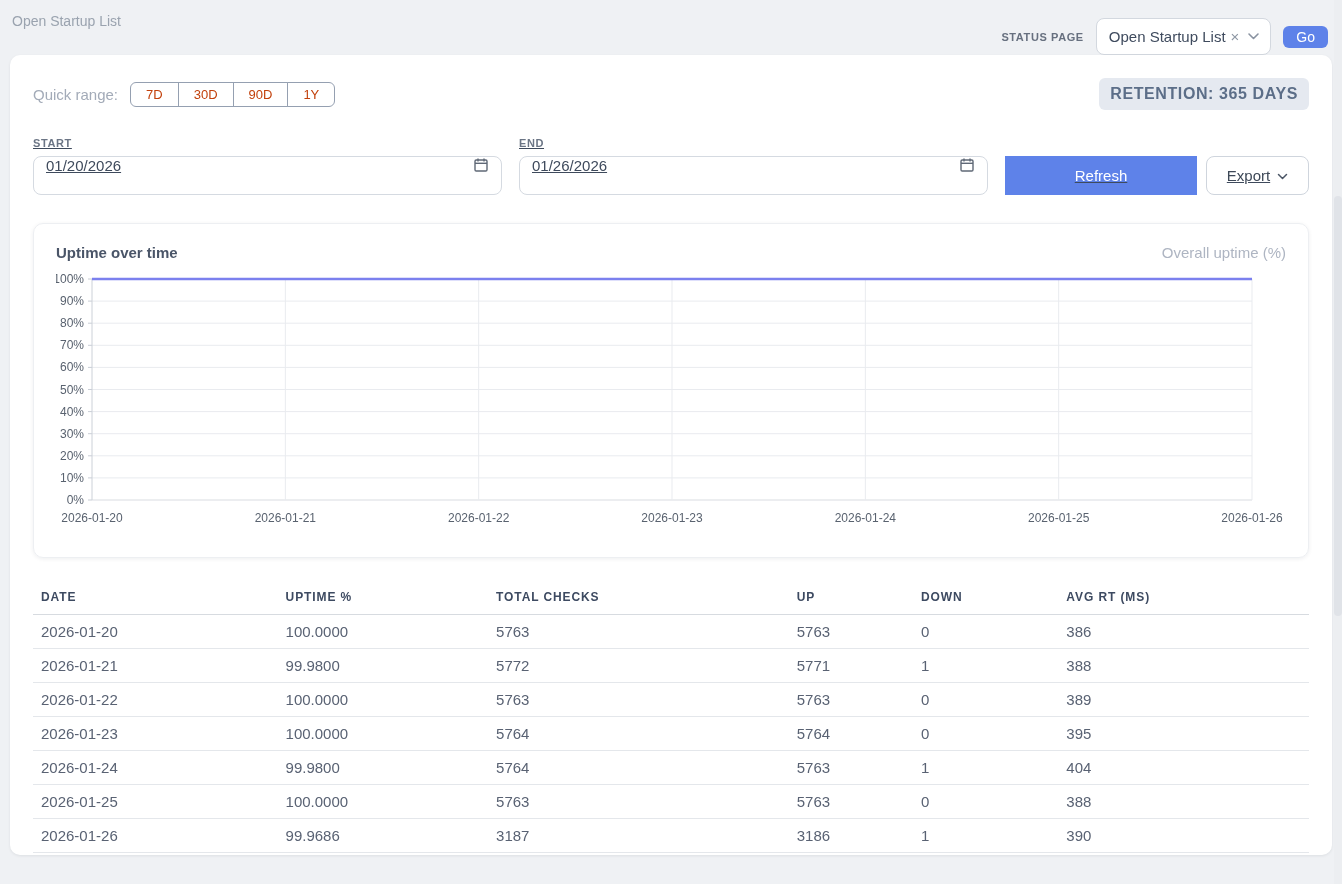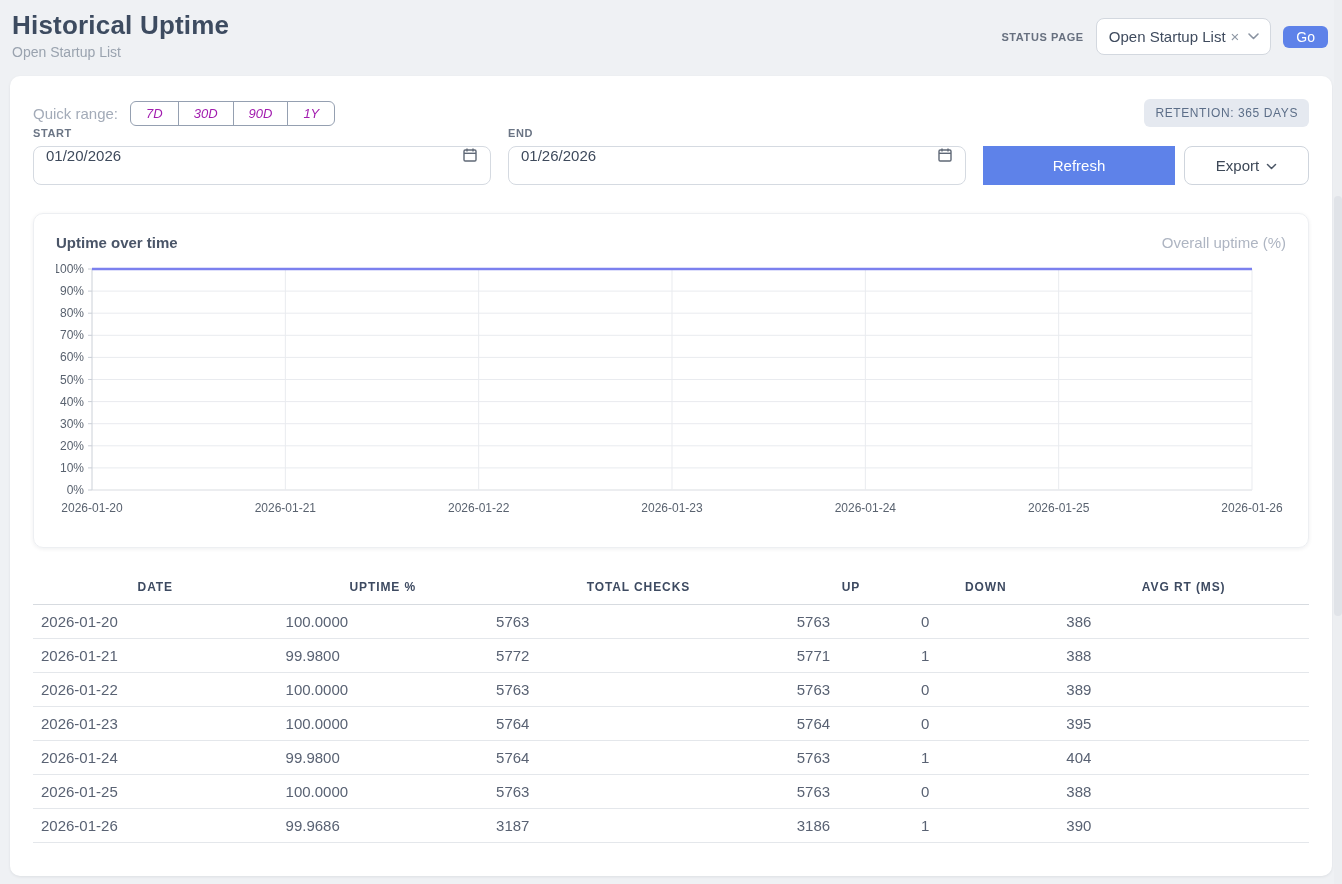--- a/index.html
+++ b/index.html
@@ -23,89 +23,88 @@
   }
   .clear-x{ color:#8d96a3; font-size:15px; margin-left:1px; cursor:pointer; }
   .chev{ display:inline-flex; margin-left:4px; }
   .go-btn{
     background:#5e82e9; color:#fff; border:none; border-radius:6px;
     height:22px; padding:0 13px; font-size:14px; cursor:pointer;
     font-family:inherit;
   }
   
   .main-card{
-    position:absolute; left:10px; right:10px; top:76px; height:800px;
+    position:absolute; left:10px; right:10px; top:55px; height:800px;
     background:#fff; border-radius:10px; box-shadow:0 1px 3px rgba(16,24,40,.08);
     padding:23px;
   }
   .row1{ display:flex; align-items:center; justify-content:space-between; }
   .row1-left{ display:flex; align-items:center; gap:12px; }
   .quick-range-label{ font-size:15px; color:#a3abb8; }
   .seg{ display:flex; }
   .seg button{
-    background:#fff; border:1px solid #95a0b1; color:#a21caf;
+    background:#fff; border:1px solid #95a0b1; color:#c2410c;
     font-size:13px; font-weight:500; height:25px; padding:0 15px;
-    margin-left:-1px; cursor:pointer; font-family:inherit;font-style:italic;
+    margin-left:-1px; cursor:pointer; font-family:inherit;
   }
   .seg button:first-child{ border-radius:6px 0 0 6px; margin-left:0; }
   .seg button:last-child{ border-radius:0 6px 6px 0; }
   .retention-badge{
-    background:#e5e9f0; color:#5c6e88; font-size:12px; font-weight:400;
+    background:#e5e9f0; color:#5c6e88; font-size:16px; font-weight:700;
     letter-spacing:.6px; padding:7px 11px; border-radius:6px;
   }
   
-  .row2{ display:flex; gap:17px; align-items:flex-end; }
+  .row2{ display:flex; gap:17px; margin-top:27px; align-items:flex-end;text-decoration:underline; }
   .field{ flex:1; }
   .field-label{ font-size:11px; font-weight:600; letter-spacing:.6px; color:#6b7585; margin-bottom:7px; }
   .input, .select-input{
     display:flex; align-items:flex-start; justify-content:space-between;
     height:39px; border:1px solid #d5dae1; border-radius:8px; background:#fff;
     padding:0 12px; font-size:15px; color:#3e4a5c; cursor:text;
   }
   .select-input{ cursor:pointer; }
   .actions{ display:flex; gap:9px; }
   .refresh-btn{
     width:192px; height:39px; background:#5e82e9; color:#fff; border:none;
     border-radius:0; font-size:15px; cursor:pointer; font-family:inherit;
   }
   .export-btn{
-    width:125px; height:39px; background:#fff; color:#3d4857;
+    width:103px; height:39px; background:#fff; color:#3d4857;
     border:1px solid #cfd5dd; border-radius:8px; font-size:15px; cursor:pointer;
     display:flex; align-items:center; justify-content:center; gap:7px; font-family:inherit;
   }
   
   .chart-card{
     margin-top:28px; border:1px solid #edeff2; border-radius:10px;
     box-shadow:0 1px 4px rgba(16,24,40,.07); padding:20px 22px 14px 22px; height:335px;
   }
   .chart-head{ display:flex; justify-content:space-between; align-items:center; }
   .chart-title{ font-size:15px; font-weight:700; color:#4a5568; }
   .chart-legend{ font-size:15px; color:#aeb5c2; }
   .chart-svg{ display:block; margin-top:10px; }
   .ytick{ font-size:12px; fill:#59626f; font-family:"Liberation Sans",sans-serif; }
   .xtick{ font-size:12px; fill:#59626f; font-family:"Liberation Sans",sans-serif; }
   
   .uptime-table{ width:100%; border-collapse:collapse; margin-top:26px; table-layout:fixed; }
   .uptime-table th{
-    text-align:center; font-size:12px; font-weight:700; letter-spacing:.9px;
+    text-align:left; font-size:12px; font-weight:700; letter-spacing:.9px;
     color:#3d4a61; padding:6px 8px 10px 8px; border-bottom:1px solid #d7dbe0;
   }
   .uptime-table td{
     font-size:15px; color:#596273; padding:8px 8px; border-bottom:1px solid #e4e7eb; 
   }
   
   .scrollbar-track{ position:absolute; right:0; top:0; width:8px; height:884px; background:#eceef1; }
   .scrollbar-thumb{ position:absolute; right:0; top:196px; width:8px; height:420px; background:#e0e3e8; border-radius:4px; }
 </style>
 </head>
 <body>
 
 <div class="topbar">
   <div>
-    <h1 class="page-title">Historical Uptime</h1>
     <div class="page-subtitle">Open Startup List</div>
   </div>
   <div class="topbar-right">
     <span class="statuspage-label">STATUS PAGE</span>
     <div class="statuspage-select">
       <span>Open Startup List</span>
       <span class="clear-x">×</span>
       <span class="chev">
         <svg width="13" height="9" viewBox="0 0 13 9">
             <polyline points="2,2 6.5,6.5 11,2" fill="none" stroke="#8a93a1" stroke-width="1.6" stroke-linecap="round" stroke-linejoin="round"></polyline>

